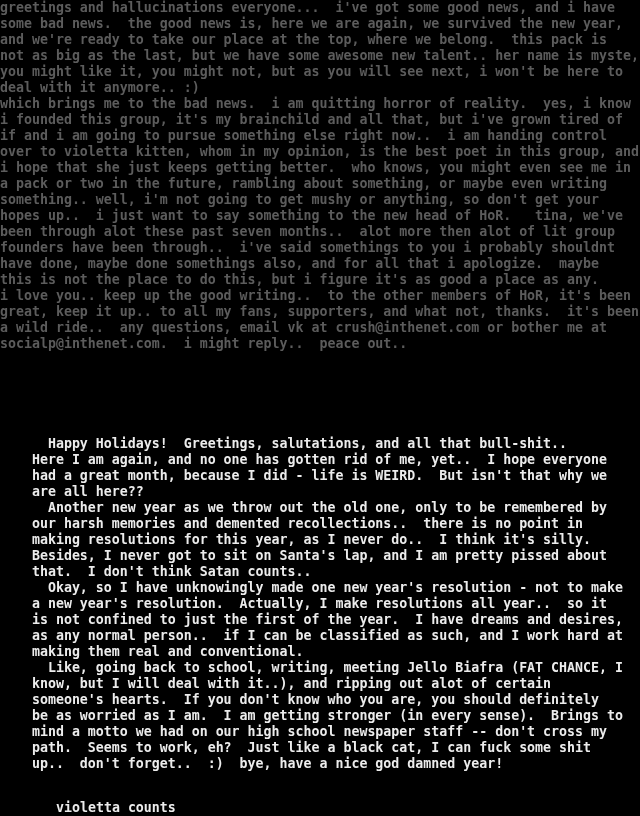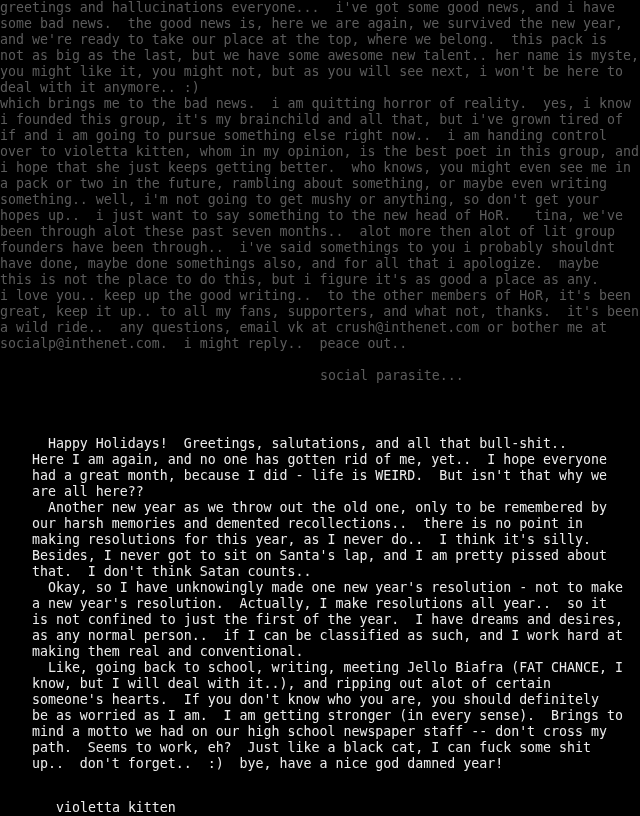--- a/index.html
+++ b/index.html
@@ -16,21 +16,21 @@
     position: relative;
     width: 640px;
     height: 816px;
     background: #000000;
   }
   pre {
     margin: 0;
     padding: 0;
     font-family: "DejaVu Sans Mono", "Liberation Mono", monospace;
     font-size: 13.28px;
-    font-weight: normal;
+    font-weight: bold;
     line-height: 16px;
     letter-spacing: 0;
     white-space: pre;
   }
   .farewell-note {
     position: absolute;
     top: 0;
     left: 0;
   }
   .farewell-signature {
@@ -70,21 +70,20 @@
 hopes up..  i just want to say something to the new head of HoR.   tina, we've
 been through alot these past seven months..  alot more then alot of lit group
 founders have been through..  i've said somethings to you i probably shouldnt
 have done, maybe done somethings also, and for all that i apologize.  maybe
 this is not the place to do this, but i figure it's as good a place as any.
 i love you.. keep up the good writing..  to the other members of HoR, it's been
 great, keep it up.. to all my fans, supporters, and what not, thanks.  it's been
 a wild ride..  any questions, email vk at crush@inthenet.com or bother me at
 socialp@inthenet.com.  i might reply..  peace out..</pre>
 
-  <pre class="farewell-signature" style="color: rgb(92, 92, 92);">social parasite...</pre>
 
   <pre class="newyear-note" style="color: rgb(236, 236, 236);">      Happy Holidays!  Greetings, salutations, and all that bull-shit..
     Here I am again, and no one has gotten rid of me, yet..  I hope everyone
     had a great month, because I did - life is WEIRD.  But isn't that why we
     are all here??
       Another new year as we throw out the old one, only to be remembered by
     our harsh memories and demented recollections..  there is no point in
     making resolutions for this year, as I never do..  I think it's silly.
     Besides, I never got to sit on Santa's lap, and I am pretty pissed about
     that.  I don't think Satan counts..
@@ -94,15 +93,15 @@
     as any normal person..  if I can be classified as such, and I work hard at
     making them real and conventional.
       Like, going back to school, writing, meeting Jello Biafra (FAT CHANCE, I
     know, but I will deal with it..), and ripping out alot of certain
     someone's hearts.  If you don't know who you are, you should definitely
     be as worried as I am.  I am getting stronger (in every sense).  Brings to
     mind a motto we had on our high school newspaper staff -- don't cross my
     path.  Seems to work, eh?  Just like a black cat, I can fuck some shit
     up..  don't forget..  :)  bye, have a nice god damned year!</pre>
 
-  <pre class="newyear-signature" style="color: rgb(236, 236, 236);">violetta kitten</pre>
+  <pre class="newyear-signature" style="color: rgb(236, 236, 236);">violetta counts</pre>
 
 </main>
 
 </body></html>

